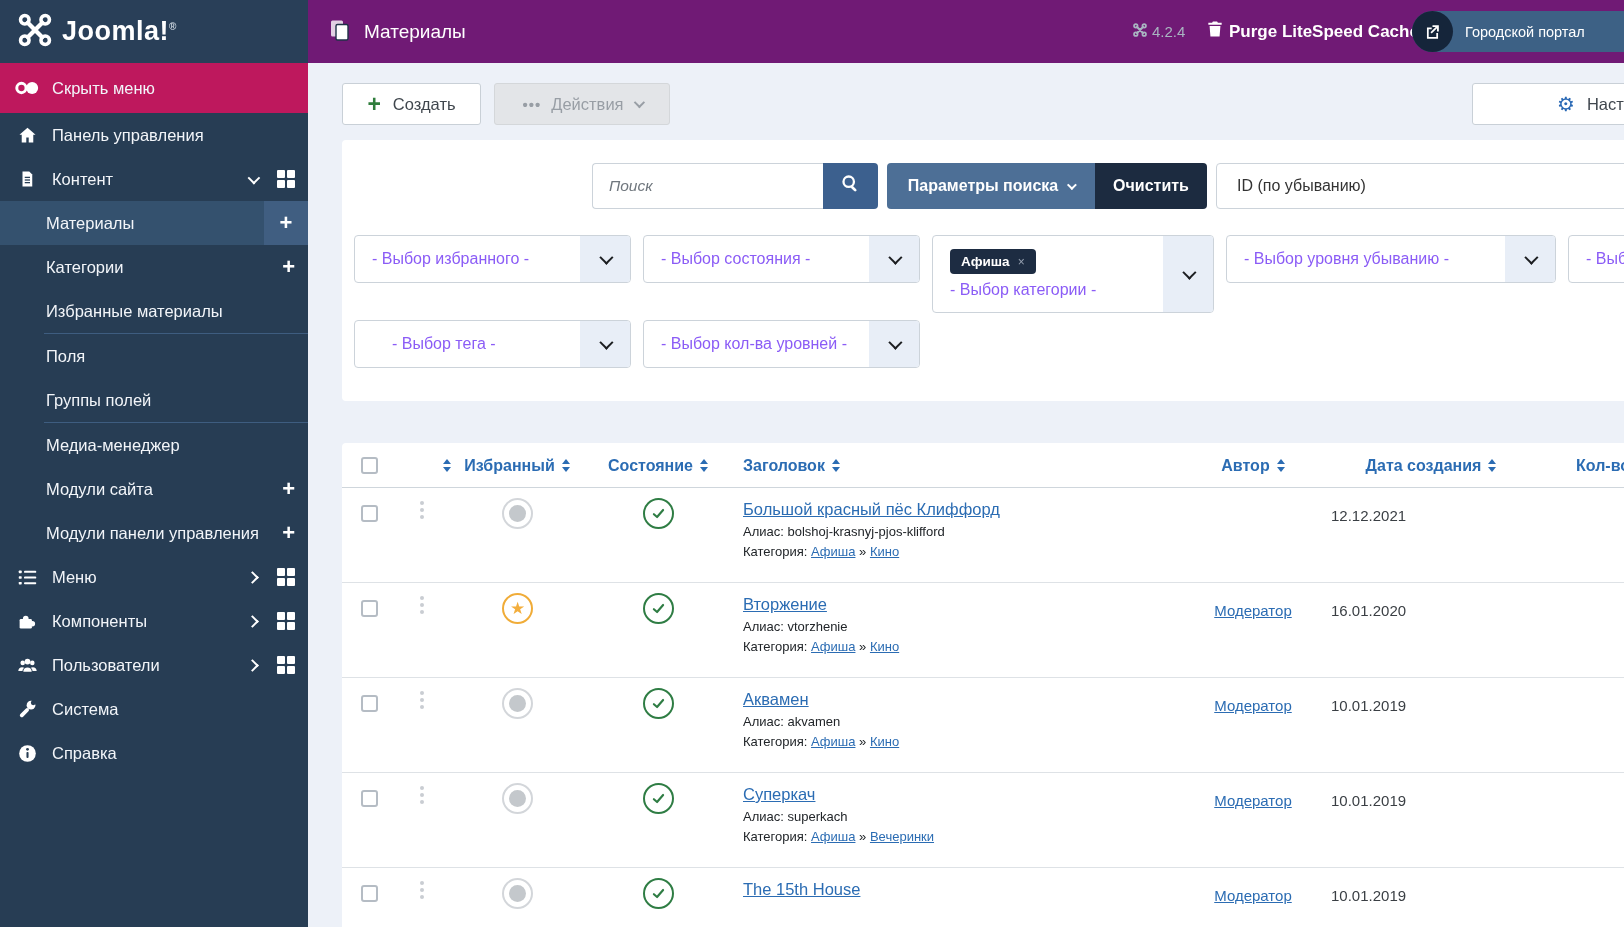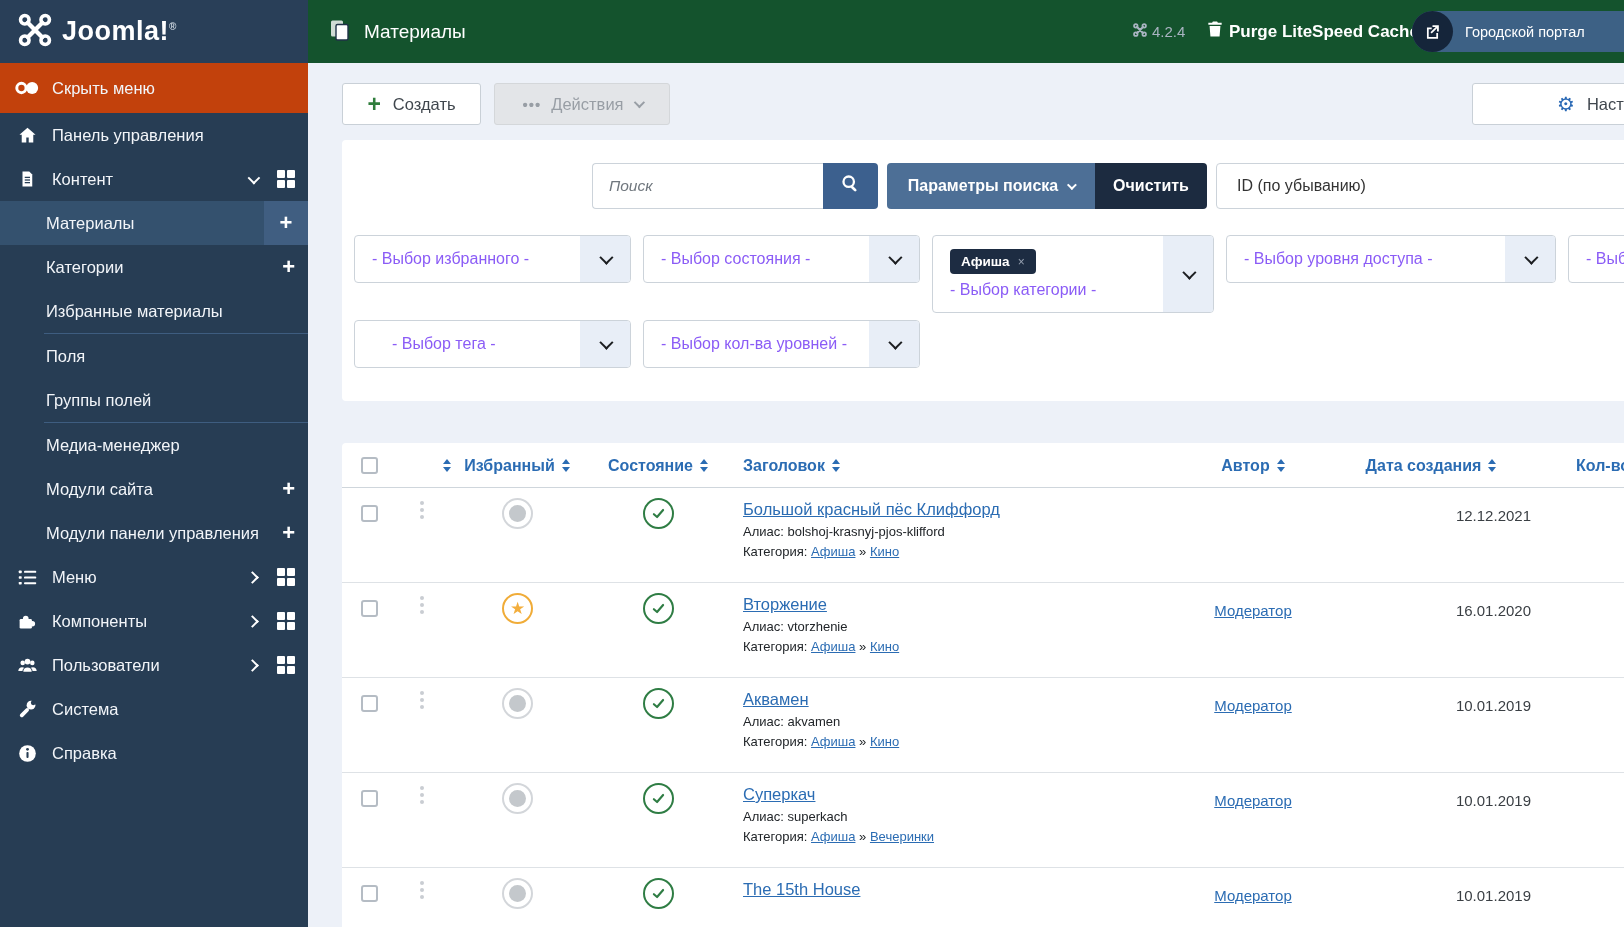--- a/index.html
+++ b/index.html
@@ -1,38 +1,38 @@
 <!DOCTYPE html>
 <html><head>
 <meta charset="utf-8">
 <style>
   * { margin:0; padding:0; box-sizing:border-box; }
   html,body { width:1624px; height:927px; overflow:hidden; }
   body { font-family:"Liberation Sans","DejaVu Sans",sans-serif; background:#edf1f8; position:relative; }
   .abs { position:absolute; }
 
   
-  #topbar { position:absolute; left:0; top:0; width:1624px; height:63px; background:#14532d; color:#fff; }
+  #topbar { position:absolute; left:0; top:0; width:1624px; height:63px; background:#701a75; color:#fff; }
   #topbar-left { position:absolute; left:0; top:0; width:308px; height:63px; background:#293f58; display:flex; align-items:center; padding-left:18px; gap:10px; }
   .logo-text { font-size:27px; font-weight:600; letter-spacing:.5px; color:#fff; }
   .logo-reg { font-size:10px; vertical-align:super; color:#cfd8e2; }
   #page-title-wrap { position:absolute; left:328px; top:0; height:63px; display:flex; align-items:center; gap:12px; }
   #page-title { font-size:19px; font-weight:500; color:#fff; }
   .version-wrap { position:absolute; left:1133px; top:0; height:63px; display:flex; align-items:center; gap:5px; color:#a9b4c1; font-size:15px; }
   .purge-wrap { position:absolute; left:1205px; top:0; height:63px; display:flex; align-items:center; gap:4px; color:#fff; font-size:17px; font-weight:600; }
   .site-pill { position:absolute; left:1412px; top:11px; width:260px; height:41px; border-radius:21px; background:#3d6185; display:flex; align-items:center; }
   .site-pill-circle { width:41px; height:41px; border-radius:50%; background:#15253a; display:flex; align-items:center; justify-content:center; flex:0 0 41px; }
   .site-pill-label { color:#fff; font-size:14.5px; margin-left:12px; white-space:nowrap; }
 
   
   #sidebar { position:absolute; left:0; top:63px; width:308px; height:864px; background:#273d54; color:#f2f5f9; }
   .srow { height:44px; display:flex; align-items:center; position:relative; padding-left:14px; cursor:pointer; }
   .srow .slabel { font-size:16.5px; margin-left:12px; white-space:nowrap; }
   .srow.sub .slabel { margin-left:32px; }
-  .srow.toggle { height:50px; background:#c2410c; }
+  .srow.toggle { height:50px; background:#be185d; }
   .sicon { width:26px; display:flex; justify-content:center; align-items:center; flex:0 0 26px; }
   .sright { position:absolute; right:13px; display:flex; align-items:center; gap:20px; }
   .srow.active { background:#34516e; }
   .plus-block { position:absolute; right:0; top:0; width:44px; height:100%; background:#405e81; display:flex; align-items:center; justify-content:center; }
   .plus-glyph { color:#fff; font-size:22px; font-weight:700; line-height:1; }
   .sdivider { height:1px; background:#3e5d80; margin-left:44px; }
   .chev { display:inline-block; width:9px; height:9px; border-right:2.6px solid #fff; border-bottom:2.6px solid #fff; }
   .chev.down { transform:rotate(45deg) translateY(-2px); }
   .chev.right { transform:rotate(-45deg); }
   .chev.dark { border-color:#1c1e21; width:10px; height:10px; border-width:2.8px; }
@@ -86,21 +86,21 @@
   .circle.fav-off { left:160px; border:2px solid #d3d6da; }
   .circle.fav-off i { width:17px; height:17px; border-radius:50%; background:#c4c8cc; }
   .circle.fav-on { left:160px; border:2px solid #f0ac38; color:#f3ae3d; font-size:17px; }
   .circle.state { left:301px; border:2px solid #2f7d44; }
   .titlecell { position:absolute; left:401px; top:12px; }
   .titlecell a.title { color:#2b6cb3; font-size:16.5px; font-weight:500; text-decoration:underline; }
   .meta { font-size:13px; color:#212529; margin-top:5px; }
   .meta a { color:#2b6cb3; text-decoration:underline; }
   .authorcell { position:absolute; left:811px; top:19px; width:200px; text-align:center; font-size:15px; }
   .authorcell a { color:#2b6cb3; text-decoration:underline; }
-  .datecell { position:absolute; left:989px; top:19px; width:200px; text-align:right; font-size:15px; color:#3a3f44; }
+  .datecell { position:absolute; left:989px; top:19px; width:200px; text-align:left; font-size:15px; color:#3a3f44; }
 </style>
 </head>
 <body>
 
 <div id="topbar">
   <div id="topbar-left">
     <span>
       <svg width="34" height="34" viewBox="0 0 40 40">
           <g stroke="#fff" stroke-width="4.2" fill="none">
             <circle cx="8" cy="8" r="5"></circle>
@@ -379,21 +379,21 @@
         <span>Афиша</span>
         <span class="x">×</span>
       </span>
       <span class="ftext" style="padding-left:0;">- Выбор категории -</span>
     </span>
     <span class="fchev">
         <span class="chev down dark"></span>
       </span>
   </div>
   <div class="filter" style="left:918px; top:172px; width:330px;">
-    <span class="ftext">- Выбор уровня доступа -</span>
+    <span class="ftext">- Выбор уровня убыванию -</span>
     <span class="fchev">
         <span class="chev down dark"></span>
       </span>
   </div>
   <div class="filter" style="left:1260px; top:172px; width:250px;">
     <span class="ftext">- Выбор</span>
   </div>
 
   <div class="filter" style="left:46px; top:257px; width:277px;padding-left:20px;">
     <span class="ftext">- Выбор тега -</span>

